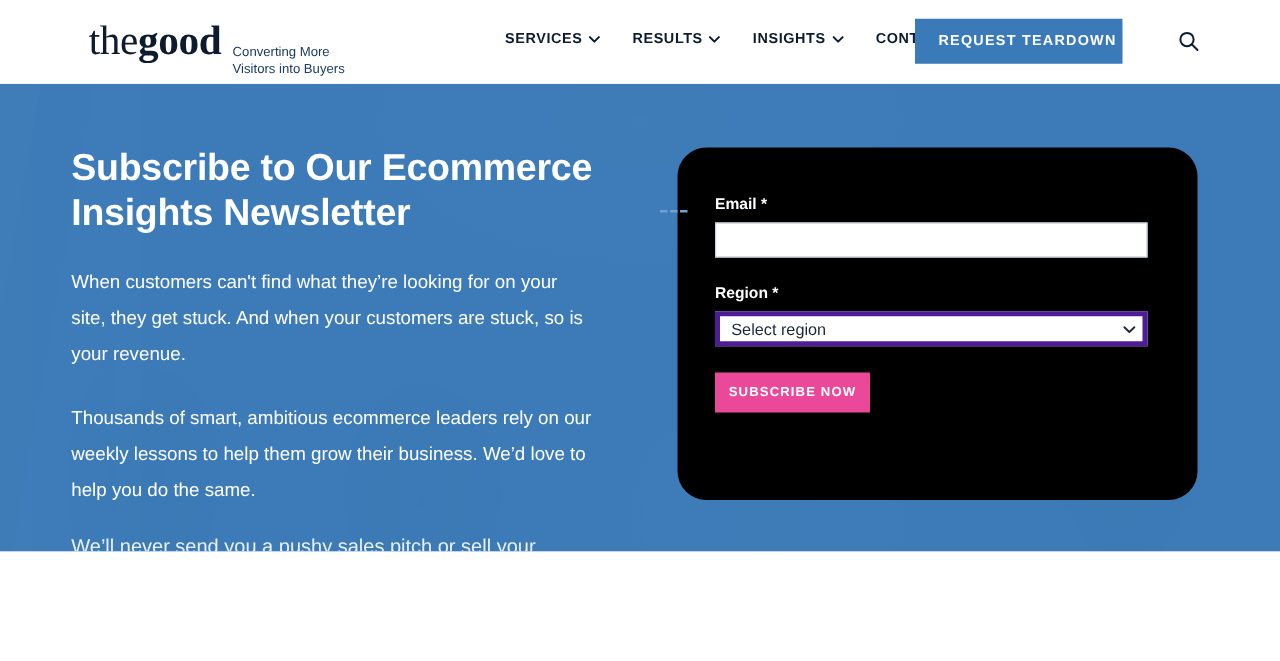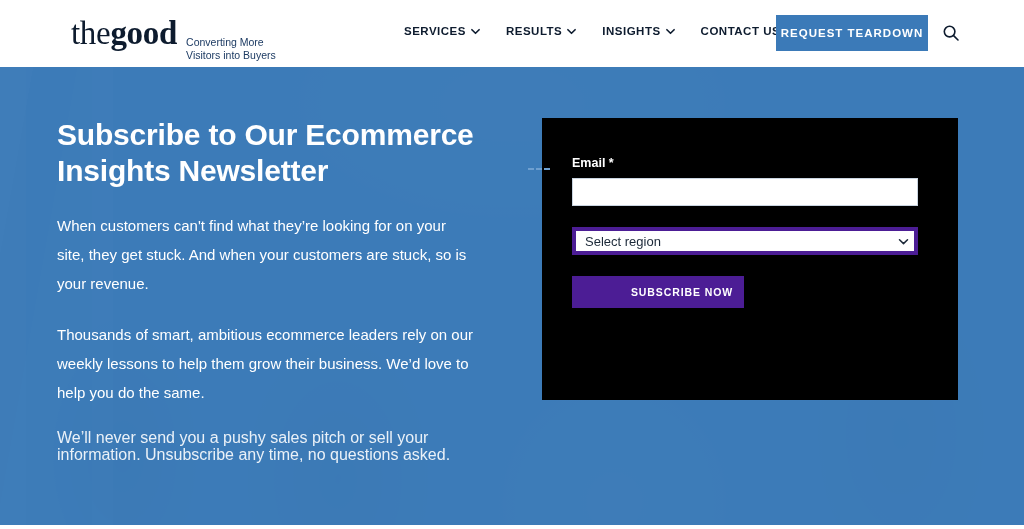--- a/index.html
+++ b/index.html
@@ -86,53 +86,54 @@
   .chev {
     margin-left: 5px;
     display: inline-block;
     width: 9px;
     height: 9px;
   }
   .chev svg { display: block; }
 
   .cta-button {
     position: absolute;
-    left: 776px;
+    left: 732px;
     top: 15px;
     width: 152px;
     height: 36px;
     background: #3b7ab8;
     color: #ffffff;
     font-size: 11.5px;
     font-weight: 700;
     letter-spacing: 1px;
     display: flex;
     align-items: center;
     justify-content: center;
     cursor: pointer;
     border: none;
     font-family: "Liberation Sans", sans-serif;
     text-transform: uppercase;
+    padding-left: 14px;
   }
   .search-btn {
     position: absolute;
     left: 942px;
     top: 24px;
     width: 18px;
     height: 18px;
     cursor: pointer;
   }
   .search-btn svg { display: block; }
 
   
   .hero {
     position: absolute;
     top: 67px; left: 0;
     width: 1024px;
-    height: 458px;
+    height: 374px;
     overflow: hidden;
     background: #3b7ab8;
   }
   .hero-photo {
     position: absolute;
     inset: 0;
     opacity: 0.30;
     background-color: #5f93c4;
     background-image:
       linear-gradient(100deg, rgba(255,255,255,0.10) 0 3%, rgba(0,0,0,0.06) 3% 7%, rgba(255,255,255,0.0) 7% 14%),
@@ -182,20 +183,21 @@
 
   
   .form-panel {
     position: absolute;
     left: 542px;
     top: 51px;
     width: 416px;
     height: 282px;
     background: #000000;
     z-index: 4;
+    border-radius: 23px;
   }
   .dash-tick {
     position: absolute;
     left: -14px;
     top: 50px;
     width: 22px;
     height: 0;
     border-top: 2px dashed #6fa0d0;
     z-index: 6;
   }
@@ -254,33 +256,32 @@
     top: 9px;
     width: 11px;
     height: 11px;
     pointer-events: none;
   }
   .select-chev svg { display: block; }
   .subscribe-btn {
     margin-top: 5px;
     width: 124px;
     height: 32px;
-    background: #4c1d95;
+    background: #ec4899;
     color: #ffffff;
     border: none;
     font-size: 10.5px;
     font-weight: 700;
     letter-spacing: 0.9px;
     font-family: "Liberation Sans", sans-serif;
     cursor: pointer;
     text-transform: uppercase;
     display: flex;
     align-items: center;
     justify-content: center;
-    padding-left: 48px;
   }
 </style>
 </head>
 <body>
 
 <div class="page">
 
   <div class="header">
 
     <div class="logo-block">
@@ -348,20 +349,21 @@
       <div class="dash-tick"></div>
 
       <div class="form-inner">
 
         <div class="field-group">
           <label class="field-label">Email *</label>
           <input class="text-input" type="text" value="" style="">
         </div>
 
         <div class="field-group">
+          <label class="field-label">Region *</label>
           <div class="select-wrap">
             <div class="select-input">Select region</div>
             <span class="select-chev">
               <svg viewBox="0 0 11 11" width="11" height="11">
                   <path d="M1.5 3.8 L5.5 7.6 L9.5 3.8" fill="none" stroke="#1b2838" stroke-width="1.5" stroke-linecap="round" stroke-linejoin="round"></path>
                 </svg>
             </span>
           </div>
         </div>
 

